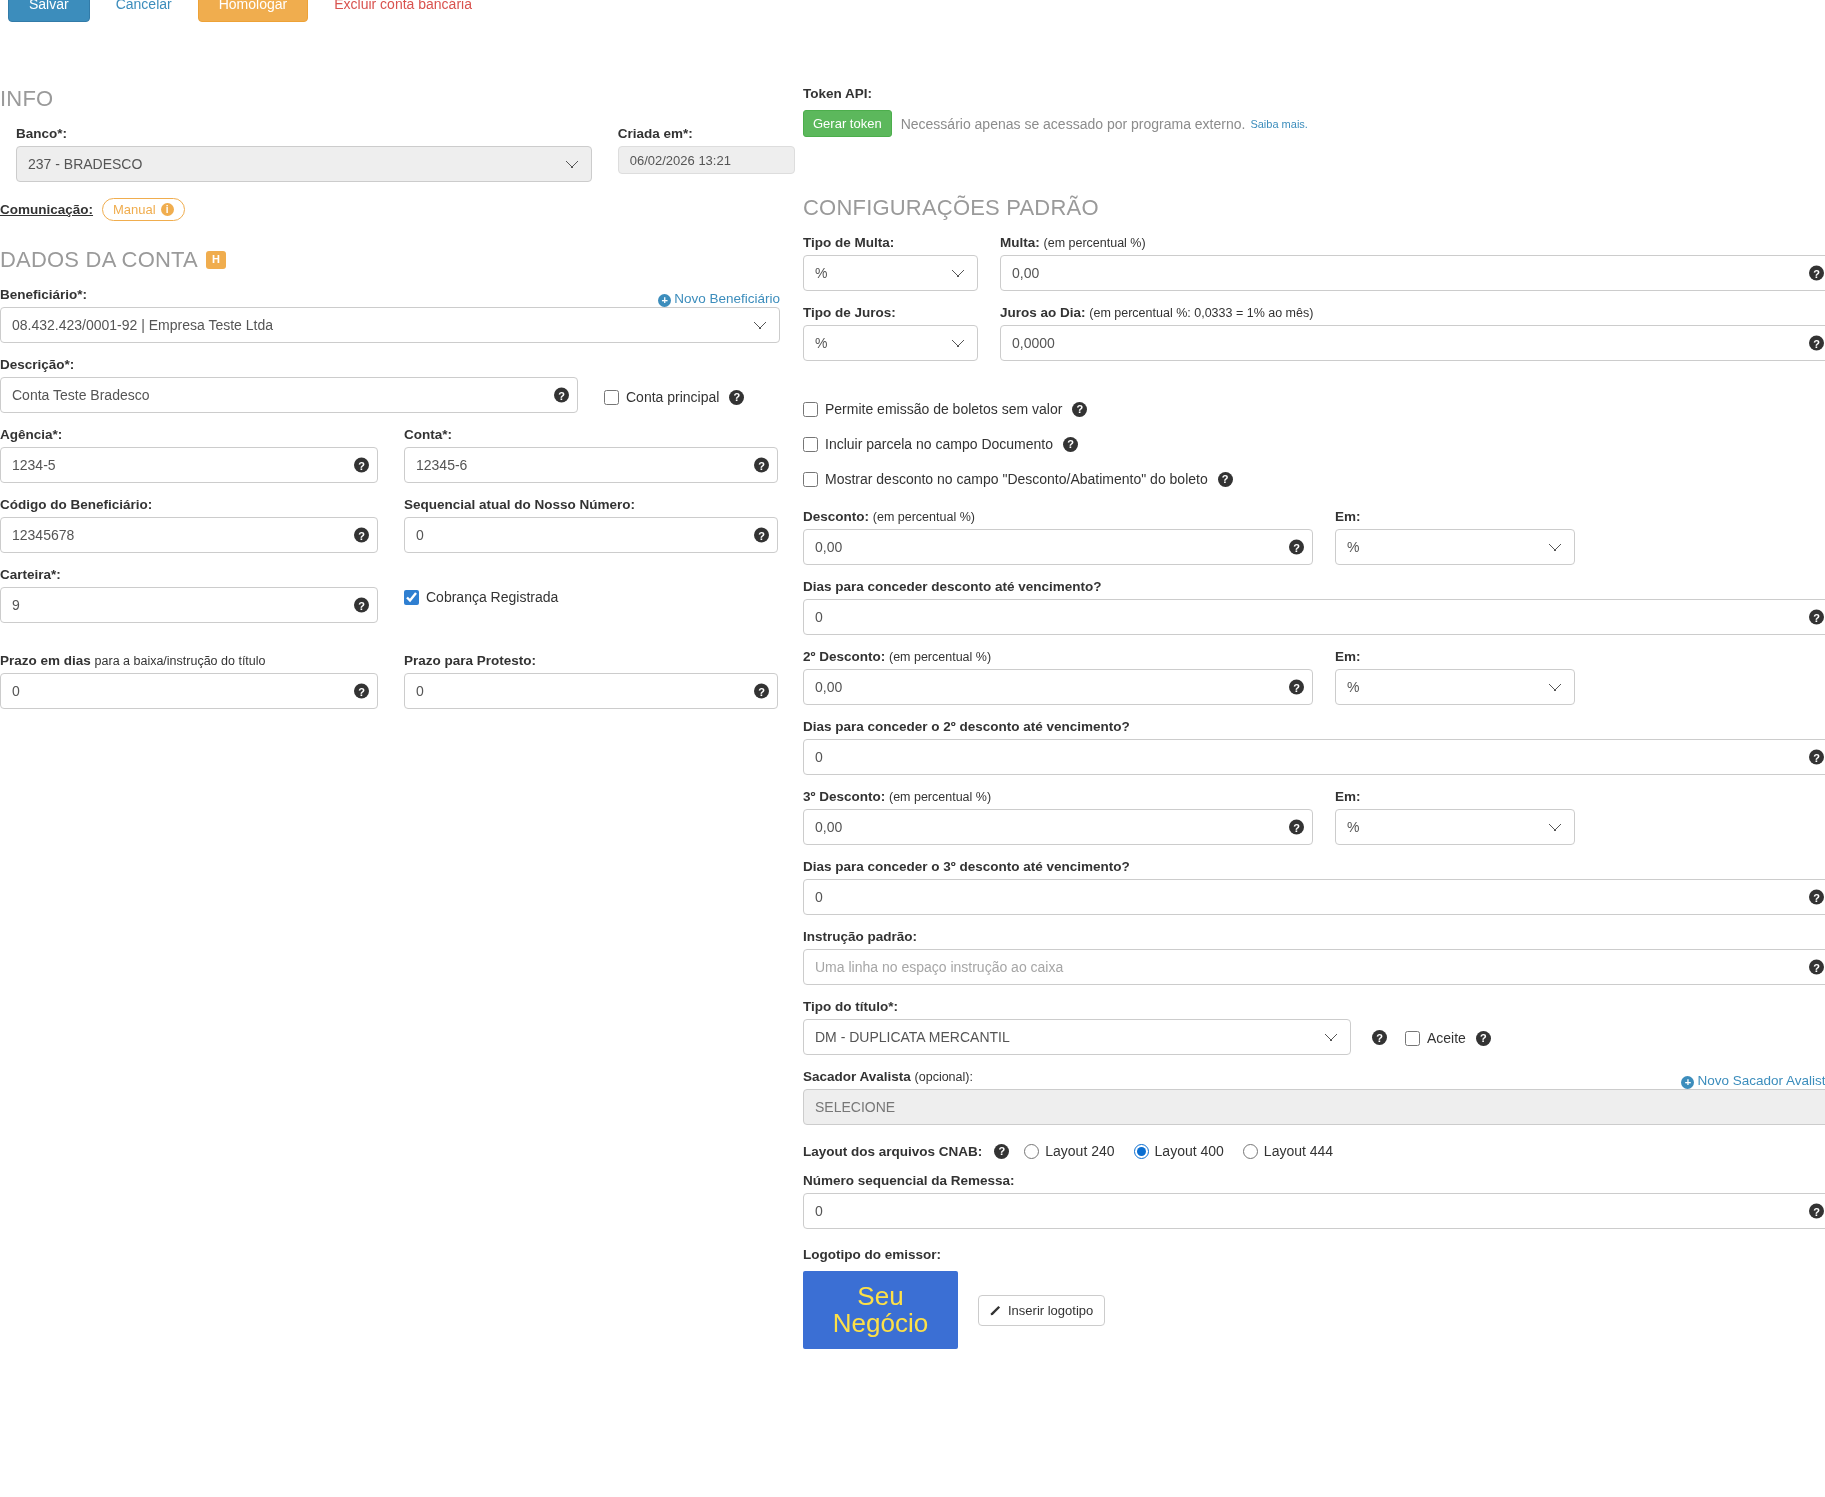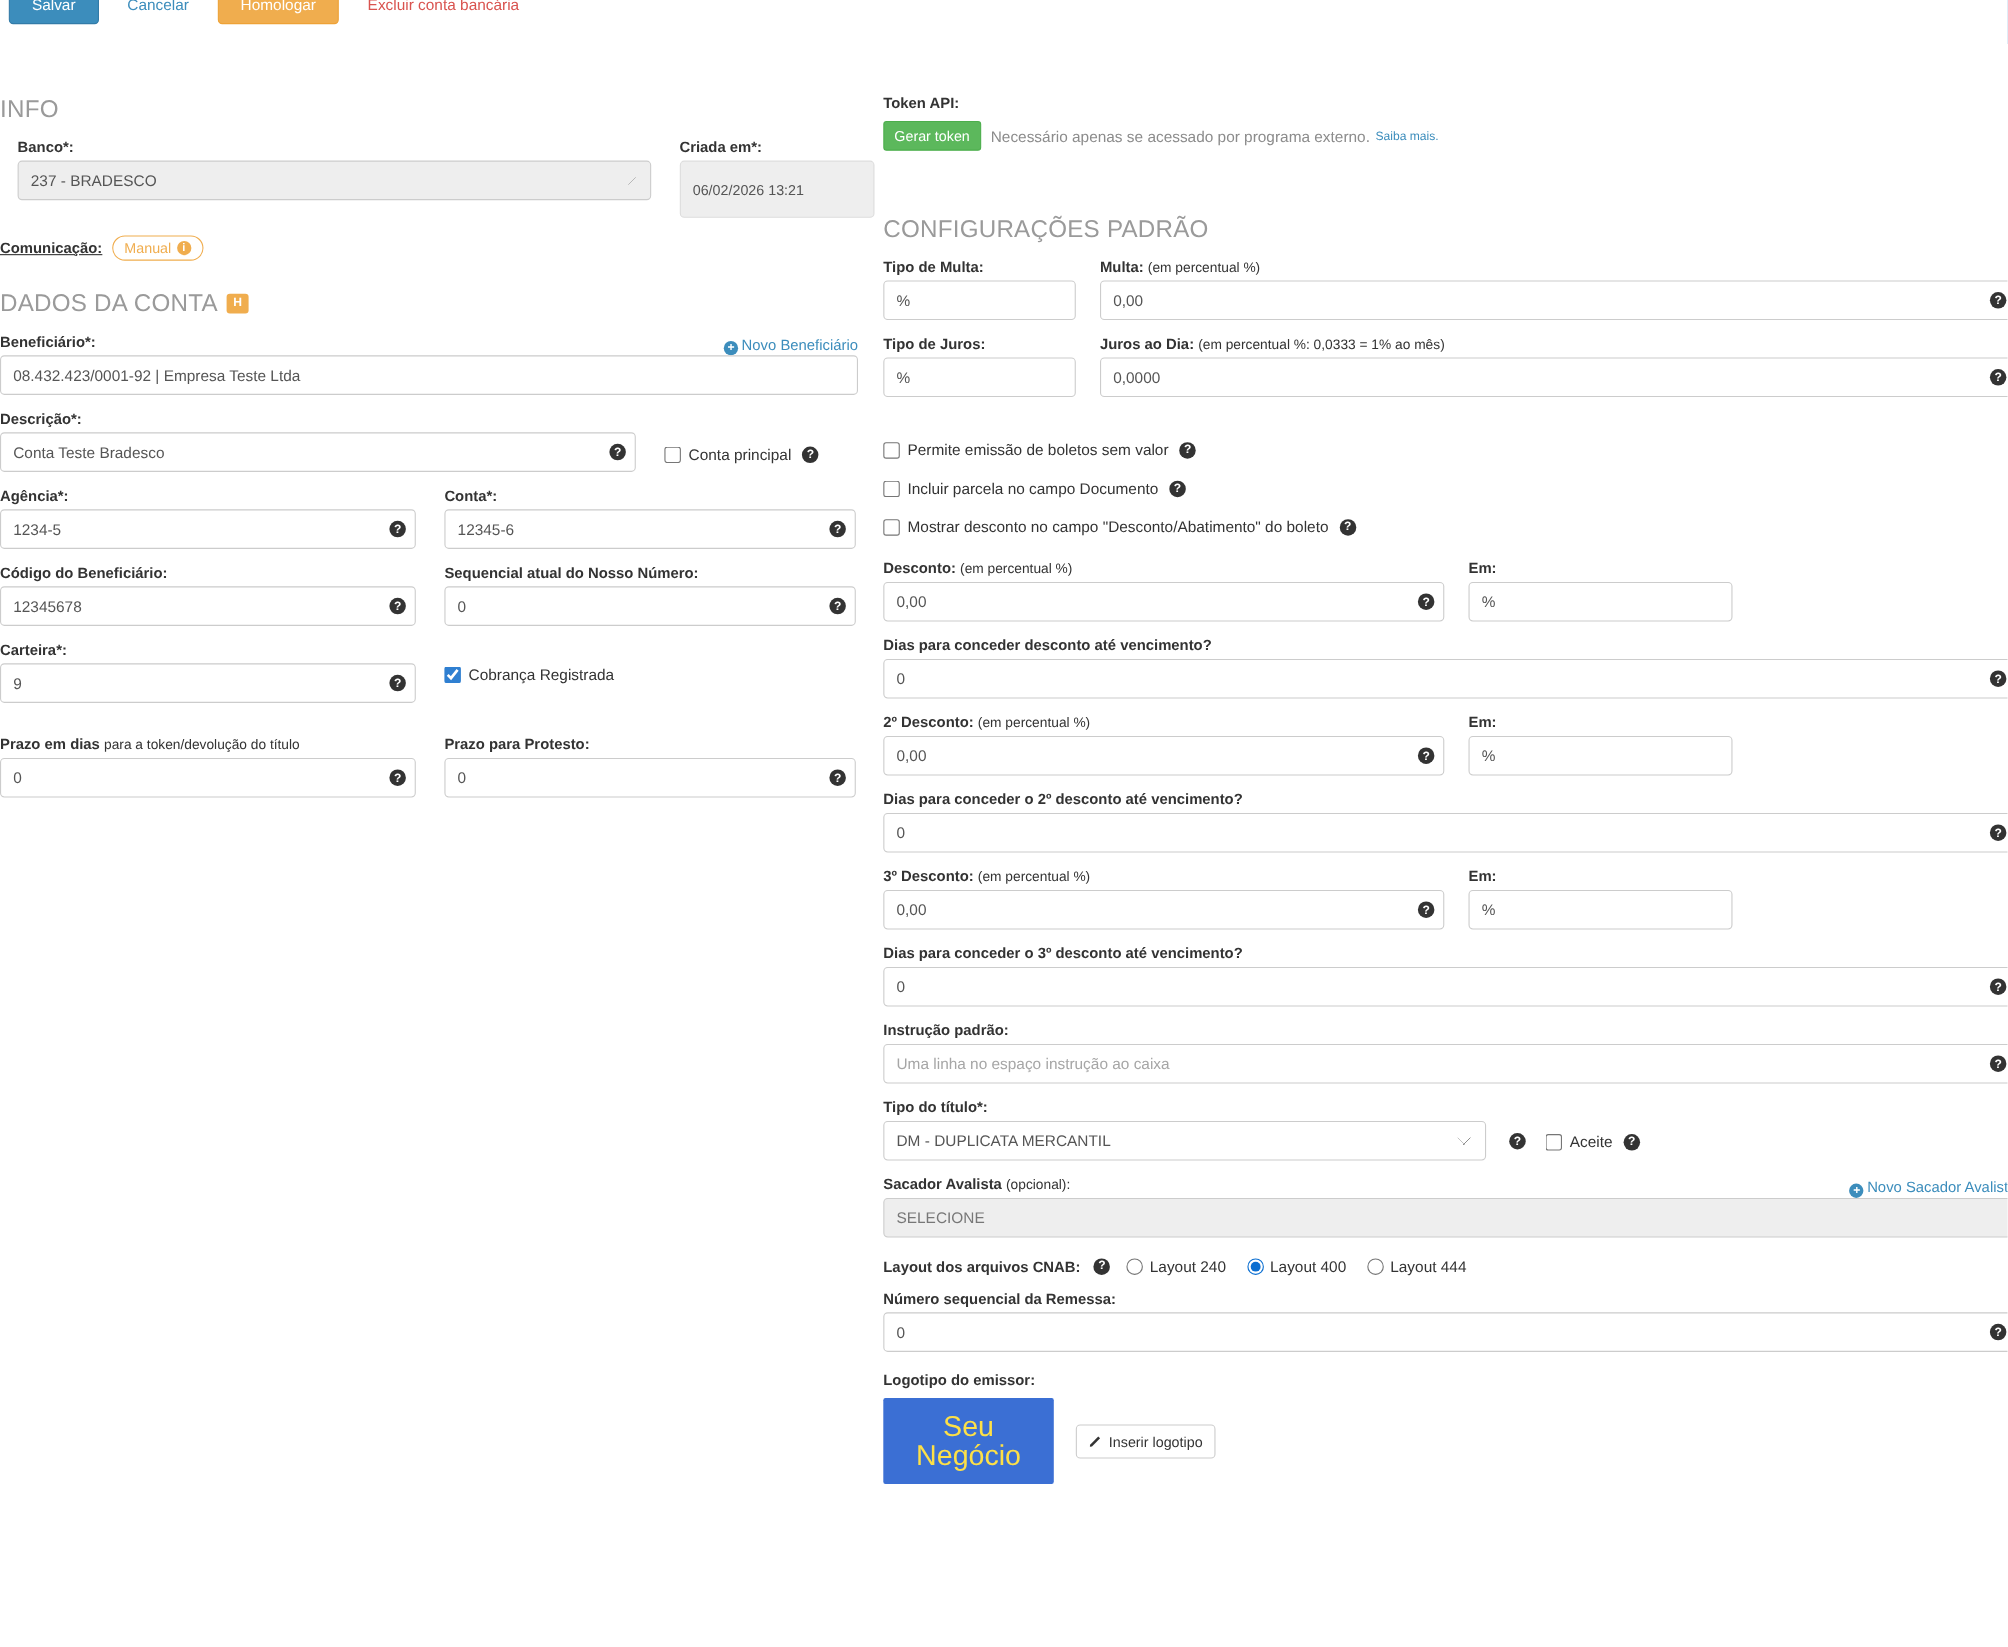--- a/index.html
+++ b/index.html
@@ -81,21 +81,21 @@
     -webkit-appearance:none; appearance:none;
     background-image:
       linear-gradient(45deg, transparent 49%, #555 50%, transparent 52%),
       linear-gradient(-45deg, transparent 49%, #555 50%, transparent 52%);
     background-size:7px 7px, 7px 7px;
     background-position: right 18px center, right 13px center;
     background-repeat:no-repeat;
   }
   select.sel.white { background-color:#fff; }
   .readonly-box {
-    height:52px; border:1px solid #dddddd; border-radius:4px;
+    height:28px; border:1px solid #dddddd; border-radius:4px;
     background:#eeeeee; color:#555; font-size:13px;
     display:flex; align-items:center; padding:0 11px;
   }
   .sel-disabled {
     height:36px; border:1px solid #cccccc; border-radius:4px;
     background:#eeeeee; color:#777; font-size:14px;
     display:flex; align-items:center; padding:0 11px;
   }
   .qmark {
     position:absolute; right:9px; top:50%; transform:translateY(-50%);
@@ -315,21 +315,21 @@
           <input type="checkbox" class="cb" checked="" style="">
           <span>Cobrança Registrada</span>
         </div>
       </div>
     </div>
 
     <div class="row" style="margin-top:16px;">
       <div class="fg" style="width:378px;">
         <label class="fl">
           <span>Prazo em dias</span>
-          <span class="sub">para a token/devolução do título</span>
+          <span class="sub">para a baixa/instrução do título</span>
         </label>
         <div class="inp-wrap">
           <input class="inp" value="0" style="">
           <span class="qmark">?</span>
         </div>
       </div>
       <div class="fg" style="width:374px;">
         <label class="fl">Prazo para Protesto:</label>
         <div class="inp-wrap">
           <input class="inp" value="0" style="">

